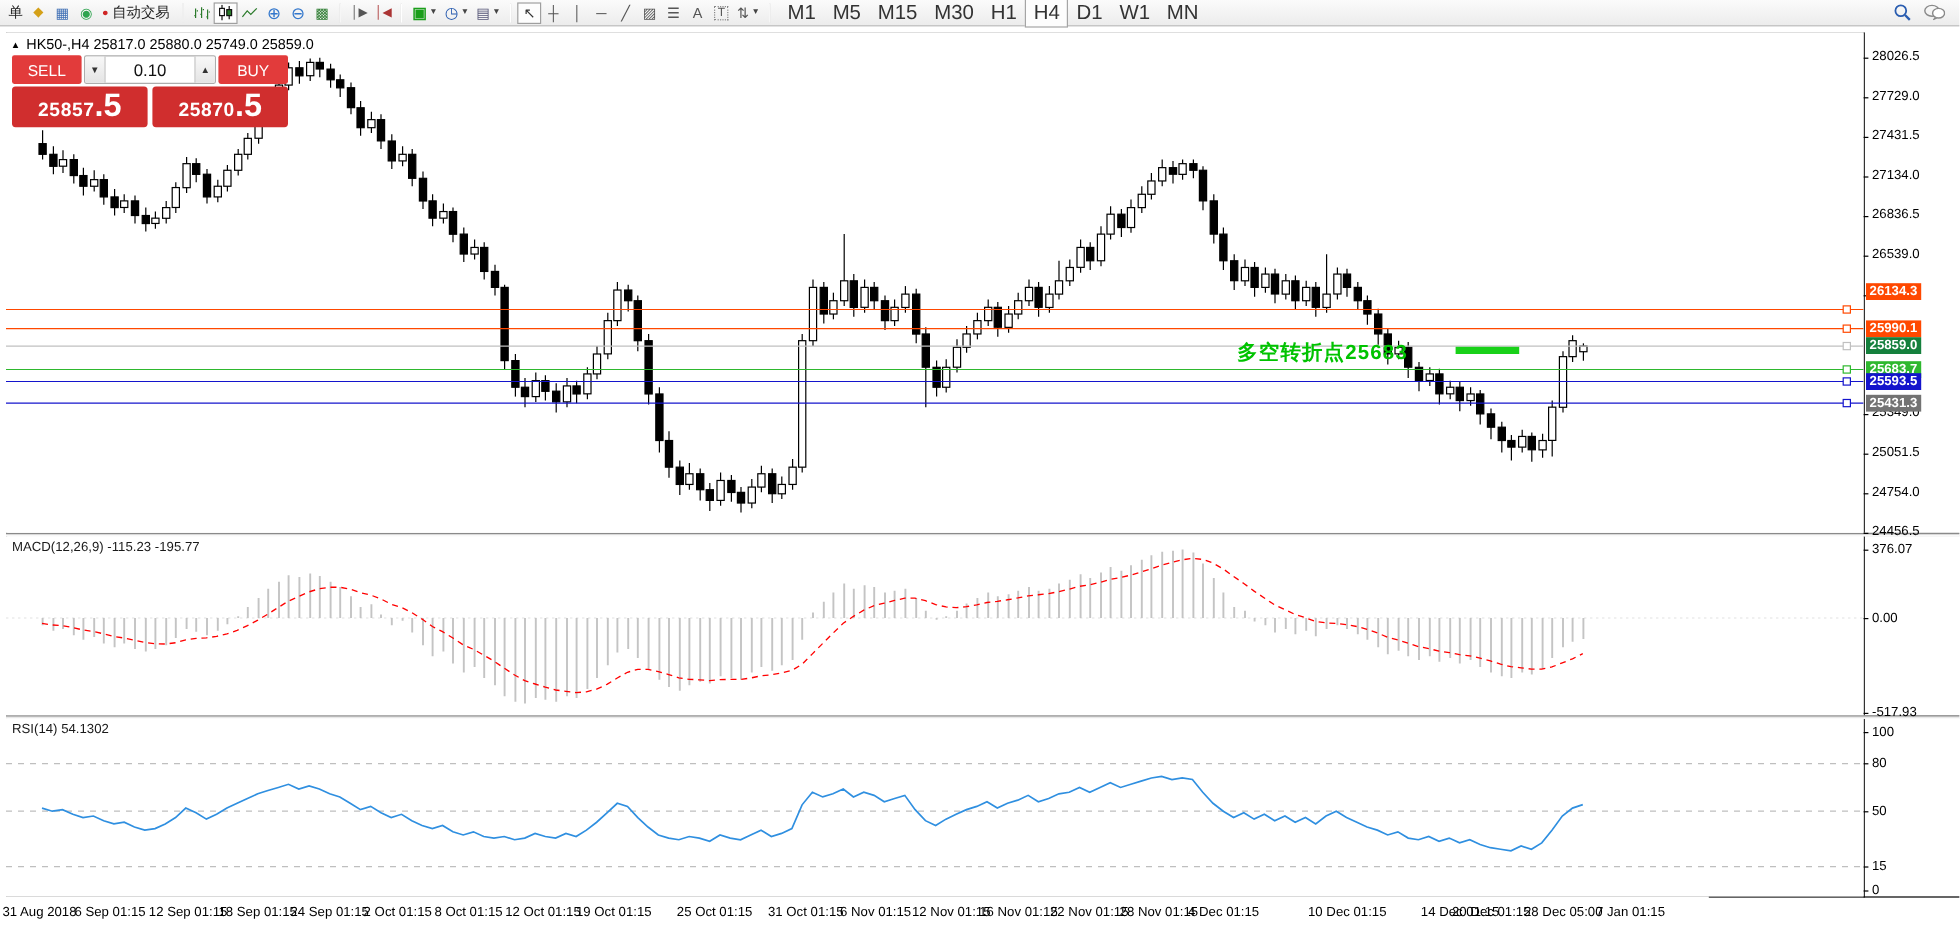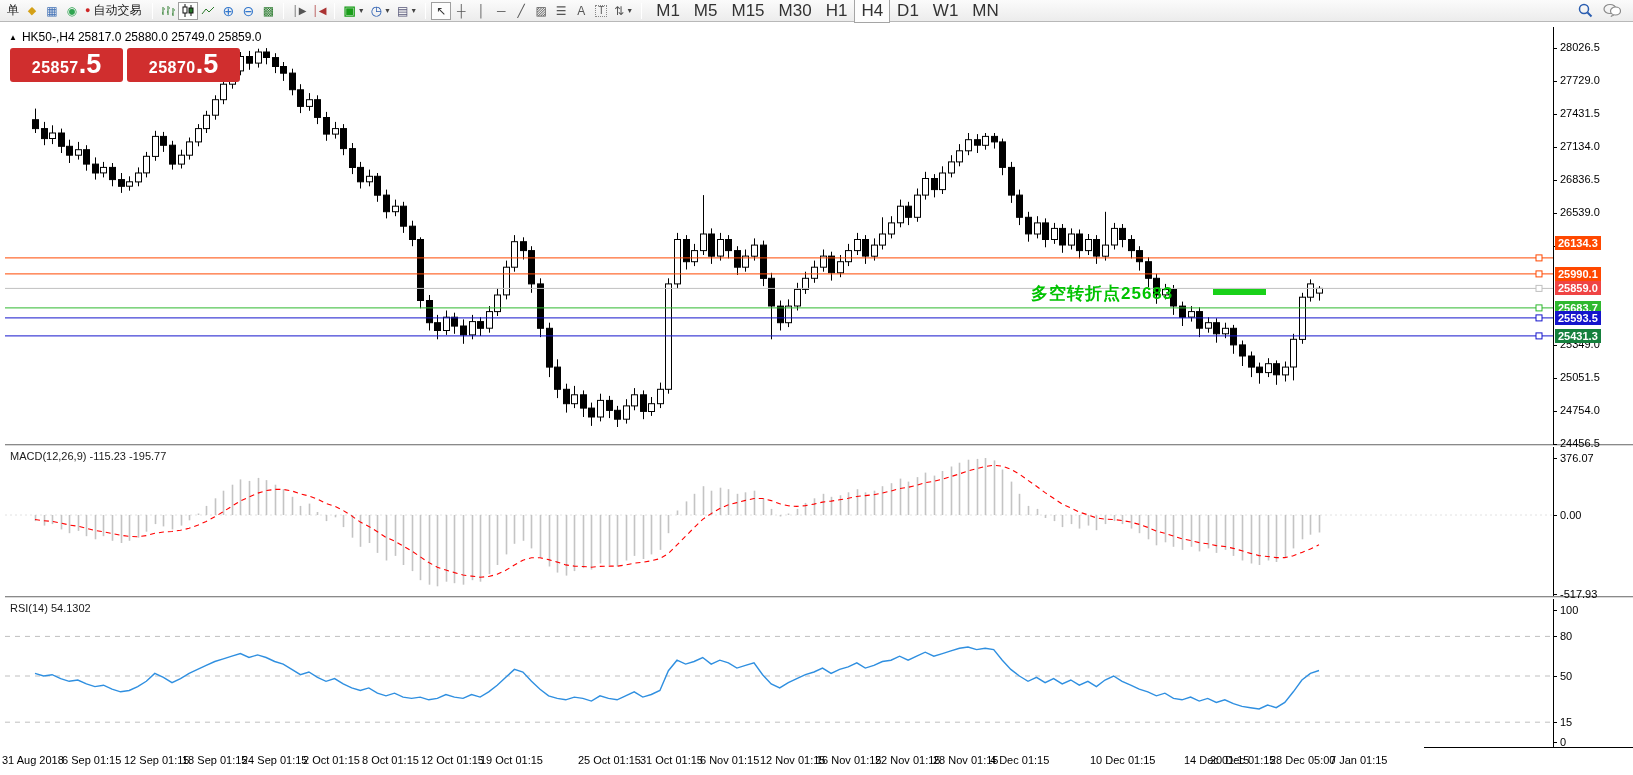--- a/index.html
+++ b/index.html
@@ -684,20 +684,29 @@
       <line x1="0" y1="77.0" x2="1548" y2="77.0" stroke="#bfbfbf" stroke-dasharray="5 5"></line>
       <line x1="0" y1="123.2" x2="1548" y2="123.2" stroke="#bfbfbf" stroke-dasharray="5 5"></line>
       <polyline points="30.0,74.4 38.6,77.0 47.1,75.7 55.7,79.6 64.2,82.3 72.8,81.0 81.4,84.9 89.9,87.6 98.5,86.2 107.0,90.2 115.6,92.8 124.2,91.5 132.7,87.6 141.3,82.3 149.8,74.4 158.4,78.3 167.0,83.6 175.5,79.6 184.1,74.4 192.6,70.4 201.2,66.4 209.8,62.5 218.3,59.8 226.9,57.2 235.4,54.6 244.0,58.5 252.6,55.9 261.1,58.5 269.7,62.5 278.2,65.1 286.8,70.4 295.4,75.7 303.9,73.0 312.5,78.3 321.0,82.3 329.6,79.6 338.2,84.9 346.7,88.9 355.3,91.5 363.8,88.9 372.4,94.2 381.0,96.8 389.5,94.2 398.1,98.1 406.6,99.4 415.2,98.1 423.8,100.8 432.3,99.4 440.9,95.5 449.4,98.1 458.0,99.4 466.6,95.5 475.1,98.1 483.7,92.8 492.2,86.2 500.8,78.3 509.4,70.4 517.9,73.0 526.5,82.3 535.0,90.2 543.6,96.8 552.2,99.4 560.7,100.8 569.3,98.1 577.8,99.4 586.4,102.1 595.0,96.8 603.5,99.4 612.1,100.8 620.6,96.8 629.2,92.8 637.8,98.1 646.3,95.5 654.9,91.5 663.4,71.7 672.0,61.2 680.6,65.1 689.1,62.5 697.7,58.5 706.2,65.1 714.8,61.2 723.4,63.8 731.9,69.1 740.5,66.4 749.0,63.8 757.6,75.7 766.2,84.9 774.7,88.9 783.3,83.6 791.8,79.6 800.4,75.7 809.0,73.0 817.5,69.1 826.1,74.4 834.6,70.4 843.2,67.8 851.8,63.8 860.3,69.1 868.9,66.4 877.4,62.5 886.0,61.2 894.6,57.2 903.1,61.2 911.7,57.2 920.2,53.2 928.8,57.2 937.4,54.6 945.9,51.9 954.5,49.3 963.0,48.0 971.6,50.6 980.2,49.3 988.7,50.6 997.3,61.2 1005.8,70.4 1014.4,77.0 1023.0,82.3 1031.5,78.3 1040.1,83.6 1048.6,79.6 1057.2,84.9 1065.8,81.0 1074.3,86.2 1082.9,82.3 1091.4,87.6 1100.0,81.0 1108.6,77.0 1117.1,82.3 1125.7,86.2 1134.2,90.2 1142.8,92.8 1151.4,96.8 1159.9,94.2 1168.5,99.4 1177.0,100.8 1185.6,98.1 1194.2,102.1 1202.7,99.4 1211.3,103.4 1219.8,100.8 1228.4,104.7 1237.0,107.4 1245.5,108.7 1254.1,110.0 1262.6,106.0 1271.2,108.7 1279.8,103.4 1288.3,92.8 1296.9,81.0 1305.4,74.4 1314.0,71.5" fill="none" stroke="#2f8fe0" stroke-width="1.4"></polyline>
     </svg>
 
   <div class="chart-title">
     <span class="tri">▲</span><span>HK50-,H4 25817.0 25880.0 25749.0 25859.0</span>
   </div>
 
   <div class="trade-panel">
+    <div class="tp-row1">
+      <div class="tp-sell" id="tp-sell" style="background: rgb(226, 59, 59);">SELL</div>
+      <div class="tp-step">
+        <div class="tp-arrow">▼</div>
+        <div class="tp-vol">0.10</div>
+        <div class="tp-arrow">▲</div>
+      </div>
+      <div class="tp-buy" id="tp-buy" style="background: rgb(226, 59, 59);">BUY</div>
+    </div>
     <div class="tp-row2">
       <div class="tp-price" id="tp-sellprice" style="background: rgb(208, 46, 46);">
         <span class="int">25857</span>
           <span class="dec">.5</span>
       </div>
       <div class="tp-price" id="tp-buyprice" style="background: rgb(208, 46, 46);">
         <span class="int">25870</span>
           <span class="dec">.5</span>
       </div>
     </div>
@@ -705,24 +714,24 @@
 
   <div class="ind-label" style="top:450px;">MACD(12,26,9) -115.23 -195.77</div>
   <div class="ind-label" style="top:602px;">RSI(14) 54.1302</div>
 
   <div class="annotation" id="annotation" style="color: rgb(0, 195, 0);">多空转折点25683</div>
   <div class="ann-seg" id="annseg" style="background: rgb(25, 209, 25);"></div>
 
   <div id="labels">
       <div class="pxlab" style="top: 236px; background: rgb(255, 72, 0);">26134.3</div>
       <div class="pxlab" style="top: 266.886px; background: rgb(255, 72, 0);">25990.1</div>
-      <div class="pxlab" style="top: 281.429px; background: #ef4444;">25859.0</div>
+      <div class="pxlab" style="top: 281.429px; background: #15803d;">25859.0</div>
       <div class="pxlab" style="top: 300.874px; background: rgb(46, 184, 46);">25683.7</div>
       <div class="pxlab" style="top: 310.879px; background: rgb(20, 20, 204);">25593.5</div>
-      <div class="pxlab" style="top: 328.871px; background: #15803d;">25431.3</div>
+      <div class="pxlab" style="top: 328.871px; background: #737373;">25431.3</div>
       <div class="tick" style="top: 48px;"></div>
       <div class="ticklab" style="top: 41px;">28026.5</div>
       <div class="tick" style="top: 81px;"></div>
       <div class="ticklab" style="top: 74px;">27729.0</div>
       <div class="tick" style="top: 114px;"></div>
       <div class="ticklab" style="top: 107px;">27431.5</div>
       <div class="tick" style="top: 147px;"></div>
       <div class="ticklab" style="top: 140px;">27134.0</div>
       <div class="tick" style="top: 180px;"></div>
       <div class="ticklab" style="top: 173px;">26836.5</div>
@@ -758,21 +767,21 @@
   <div id="xaxis">
       <div class="datelab" style="left: 2px;">31 Aug 2018</div>
       <div class="datelab" style="left: 62px;">6 Sep 01:15</div>
       <div class="datelab" style="left: 124px;">12 Sep 01:15</div>
       <div class="datelab" style="left: 182px;">18 Sep 01:15</div>
       <div class="datelab" style="left: 242px;">24 Sep 01:15</div>
       <div class="datelab" style="left: 303px;">2 Oct 01:15</div>
       <div class="datelab" style="left: 362px;">8 Oct 01:15</div>
       <div class="datelab" style="left: 421px;">12 Oct 01:15</div>
       <div class="datelab" style="left: 480px;">19 Oct 01:15</div>
-      <div class="datelab" style="left: 578px;">25 Oct 01:15</div>
+      <div class="datelab" style="left: 564px;">25 Oct 01:15</div>
       <div class="datelab" style="left: 640px;">31 Oct 01:15</div>
       <div class="datelab" style="left: 700px;">6 Nov 01:15</div>
       <div class="datelab" style="left: 760px;">12 Nov 01:15</div>
       <div class="datelab" style="left: 816px;">16 Nov 01:15</div>
       <div class="datelab" style="left: 875px;">22 Nov 01:15</div>
       <div class="datelab" style="left: 933px;">28 Nov 01:15</div>
       <div class="datelab" style="left: 990px;">4 Dec 01:15</div>
       <div class="datelab" style="left: 1090px;">10 Dec 01:15</div>
       <div class="datelab" style="left: 1184px;">14 Dec 01:15</div>
       <div class="datelab" style="left: 1210px;">20 Dec 01:15</div>

